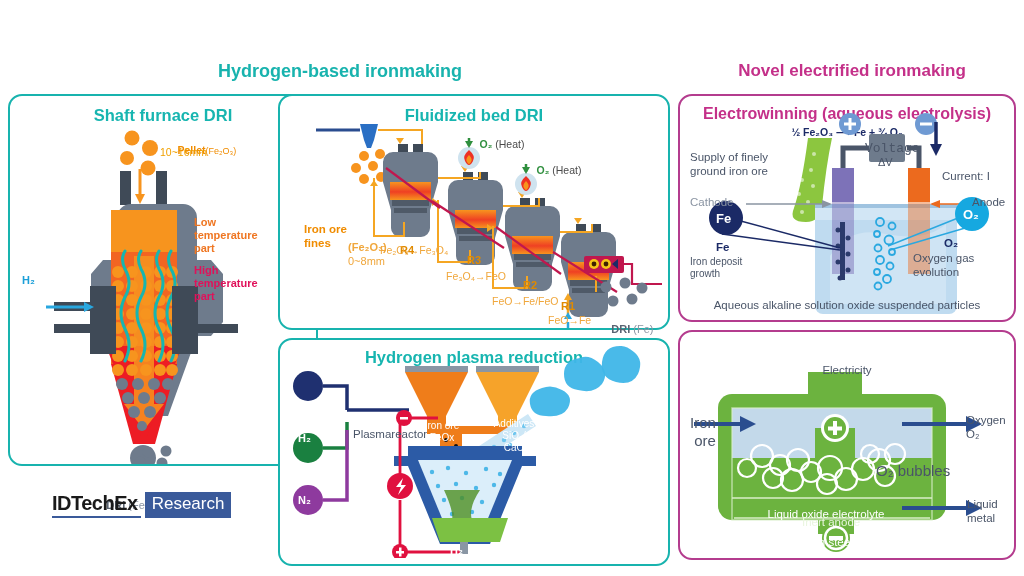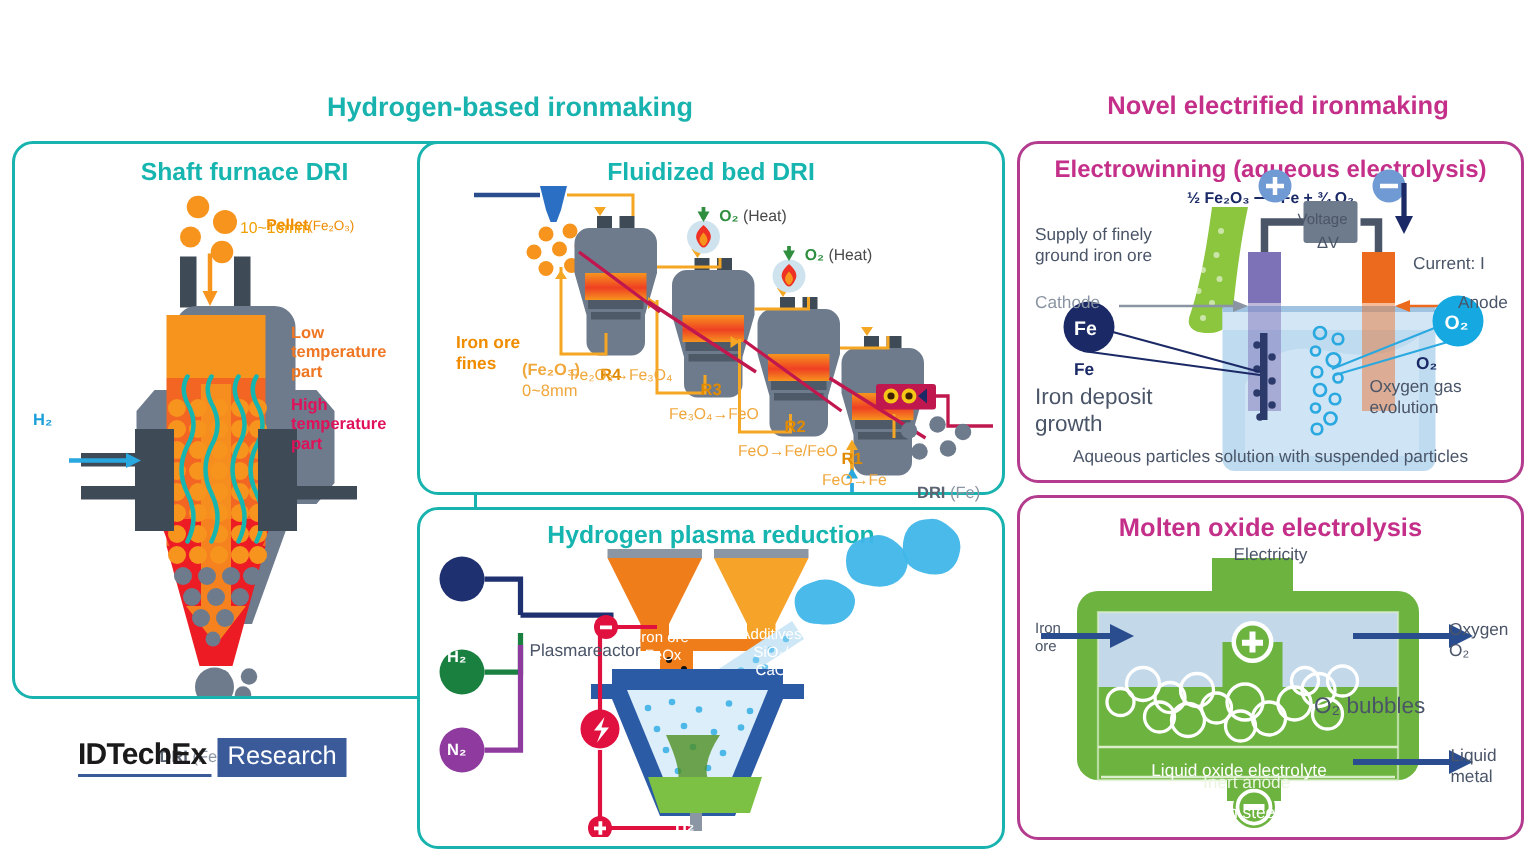--- a/index.html
+++ b/index.html
@@ -570,41 +570,40 @@
       <polygon points="152,108 142,104 142,112" fill="#8a94a2"></polygon>
       <path d="M252 108 h36" stroke="#ec6a1e" stroke-width="1.6" fill="none"></path>
       <polygon points="250,108 260,104 260,112" fill="#ec6a1e"></polygon>
 
       <circle cx="46" cy="122" r="17" fill="#1b2a66"></circle>
       <circle cx="292" cy="118" r="17" fill="#16a8e0"></circle>
     </svg>
 
     <div class="lbl" style="left: 10px; top: 55px; font-size: 11.5px; color: rgb(74, 85, 104); white-space: pre;">Supply of finely
 ground iron ore</div>
-    <div class="lbl" style="left:185px; top:45px; font-size:10px; color:#4a5568;">Voltage</div>
+    <div class="lbl" style="left:185px; top:45px; font-size:13px; color:#4a5568;font-family:Liberation Mono, monospace;">Voltage</div>
     <div class="lbl" style="left:198px; top:60px; font-size:11px; color:#4a5568;">ΔV</div>
     <div class="lbl" style="left:262px; top:74px; font-size:11.5px; color:#4a5568;">Current: I</div>
     <div class="lbl" style="left:10px; top:100px; font-size:11.5px; color:#8a94a2;">Cathode</div>
     <div class="lbl" style="left:292px; top:100px; font-size:11.5px; color:#4a5568;">Anode</div>
 
     <div class="lbl b" style="left:36px; top:115px; font-size:13px; color:#ffffff;">Fe</div>
     <div class="lbl b" style="left:36px; top:145px; font-size:11.5px; color:#1b2a66;">Fe</div>
-    <div class="lbl" style="left: 10px; top: 160px; font-size: 15px; color: rgb(74, 85, 104); white-space: pre;">Iron deposit
+    <div class="lbl" style="left: 10px; top: 160px; font-size: 10px; color: rgb(74, 85, 104); white-space: pre;">Iron deposit
 growth</div>
 
     <div class="lbl b" style="left:283px; top:111px; font-size:13px; color:#ffffff;">O₂</div>
     <div class="lbl b" style="left:264px; top:141px; font-size:11.5px; color:#1b2a66;">O₂</div>
     <div class="lbl" style="left: 233px; top: 156px; font-size: 11.5px; color: rgb(74, 85, 104); white-space: pre;">Oxygen gas
 evolution</div>
 
-    <div class="lbl" style="left:0; top:203px; width:334px; text-align:center; font-size:11.5px; color:#4a5568;">Aqueous particles solution with suspended particles</div>
+    <div class="lbl" style="left:0; top:203px; width:334px; text-align:center; font-size:11.5px; color:#4a5568;">Aqueous alkaline solution oxide suspended particles</div>
   </div>
 
   <div class="panel purple" id="panel-molten">
-    <div class="panel-title t-purple" id="title-molten">Molten oxide electrolysis</div>
 
     <svg class="svgfill" width="334" height="226" viewBox="0 0 334 226">
 
       <path d="M158 40 v16" stroke="#2a4d8f" stroke-width="3.5" fill="none"></path>
       <polygon points="158,64 150,50 166,50" fill="#2a4d8f"></polygon>
 
       <path d="M52 62 h200 a14 14 0 0 1 14 14 v98 a14 14 0 0 1 -14 14 h-200 a14 14 0 0 1 -14 -14 v-98 a14 14 0 0 1 14 -14 z" fill="#6cb33f"></path>
 
       <rect x="52" y="76" width="200" height="50" fill="#c3d9ea"></rect>
 
@@ -650,21 +649,21 @@
 
       <path d="M14 92 h54" stroke="#2a4d8f" stroke-width="4" fill="none"></path>
       <polygon points="76,92 60,84 60,100" fill="#2a4d8f"></polygon>
       <path d="M222 92 h72" stroke="#2a4d8f" stroke-width="4" fill="none"></path>
       <polygon points="302,92 286,84 286,100" fill="#2a4d8f"></polygon>
       <path d="M222 176 h72" stroke="#2a4d8f" stroke-width="4" fill="none"></path>
       <polygon points="302,176 286,168 286,184" fill="#2a4d8f"></polygon>
     </svg>
 
     <div class="lbl" style="left:0; top:32px; width:334px; text-align:center; font-size:11.5px; color:#4a5568;">Electricity</div>
-    <div class="lbl" style="left: 10px; top: 82px; font-size: 10px; color: rgb(74, 85, 104); white-space: pre;">Iron
+    <div class="lbl" style="left: 10px; top: 82px; font-size: 15px; color: rgb(74, 85, 104); white-space: pre; text-align: right;">Iron
 ore</div>
     <div class="lbl" style="left: 286px; top: 82px; font-size: 11.5px; color: rgb(74, 85, 104); white-space: pre;">Oxygen
 O₂</div>
     <div class="lbl" style="left: 287px; top: 166px; font-size: 11.5px; color: rgb(74, 85, 104); white-space: pre;">Liquid
 metal</div>
     <div class="lbl" style="left:122px; top:137px; font-size:11.5px; color:#eaf6e0;margin-top:47px;">Inert anode</div>
     <div class="lbl" style="left:196px; top:130px; font-size:15px; color:#4a5568;">O₂ bubbles</div>
     <div class="lbl" style="left:0; top:176px; width:292px; text-align:center; font-size:11.5px; color:#ffffff;">Liquid oxide electrolyte</div>
     <div class="lbl" style="left:0; top:204px; width:300px; text-align:center; font-size:11.5px; color:#ffffff;">Molten steel/Fe</div>
   </div>

